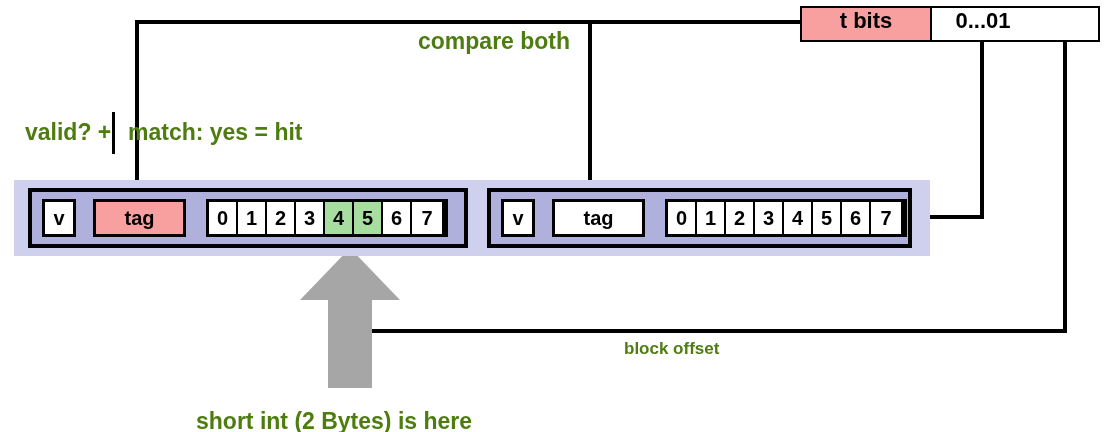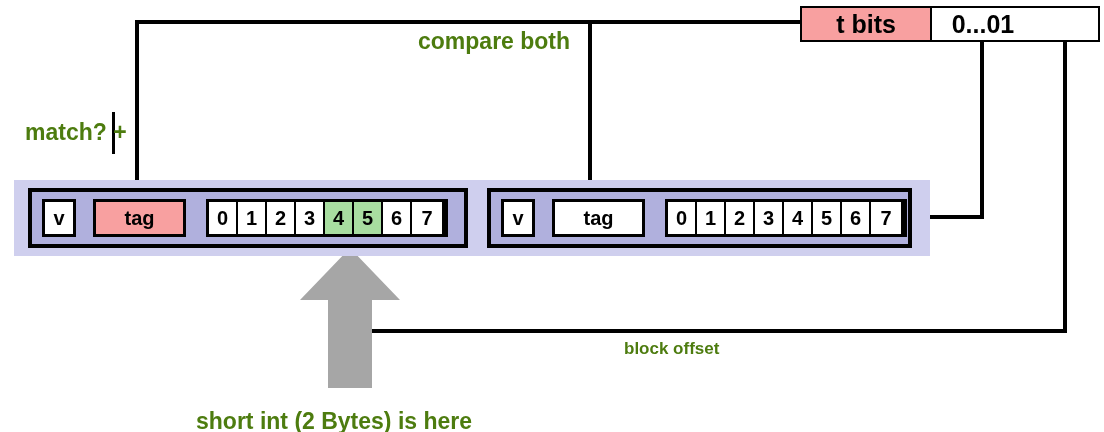--- a/index.html
+++ b/index.html
@@ -11,22 +11,22 @@
   }
   #stage{position:relative;width:1104px;height:432px;}
 
   
   .wire{position:absolute;background:#000;}
 
   
   .addrbar{position:absolute;display:flex;border:2px solid #000;box-sizing:border-box;}
   .addrcell{
     box-sizing:border-box;
-    display:flex;align-items:center;justify-content:center;
-    font-weight:bold;font-size:25px;color:#000;
+    display:flex;justify-content:center;
+    font-weight:bold;font-size:22px;color:#000;
     border-right:2px solid #000;
     background:#fff;
     height:100%;
   }
   .addrcell:last-child{border-right:none;}
 
   
   .lightband{position:absolute;background:#cfcfee;}
   .cacheline{
     position:absolute;
@@ -175,20 +175,21 @@
         <span>6</span>
         </div>
       <div class="byte" style="width:30px;">
         <span>7</span>
         </div>
     </div>
   </div>
 
   <div class="lbl" style="left:418px;top:28px;font-size:23px;">compare both</div>
 
-  <div class="lbl" style="left:25px;top:119px;font-size:23px;">match? +</div>
+  <div class="lbl" style="left:25px;top:119px;font-size:23px;">valid? +</div>
 
+  <div class="lbl" style="left:128px;top:119px;font-size:23px;">match: yes = hit</div>
 
   <div class="lbl" style="left:624px;top:339px;font-size:17px;">block offset</div>
 
   <div class="lbl" style="left:196px;top:408px;font-size:23px;">short int (2 Bytes) is here</div>
 
 </div>
 
 </body></html>

